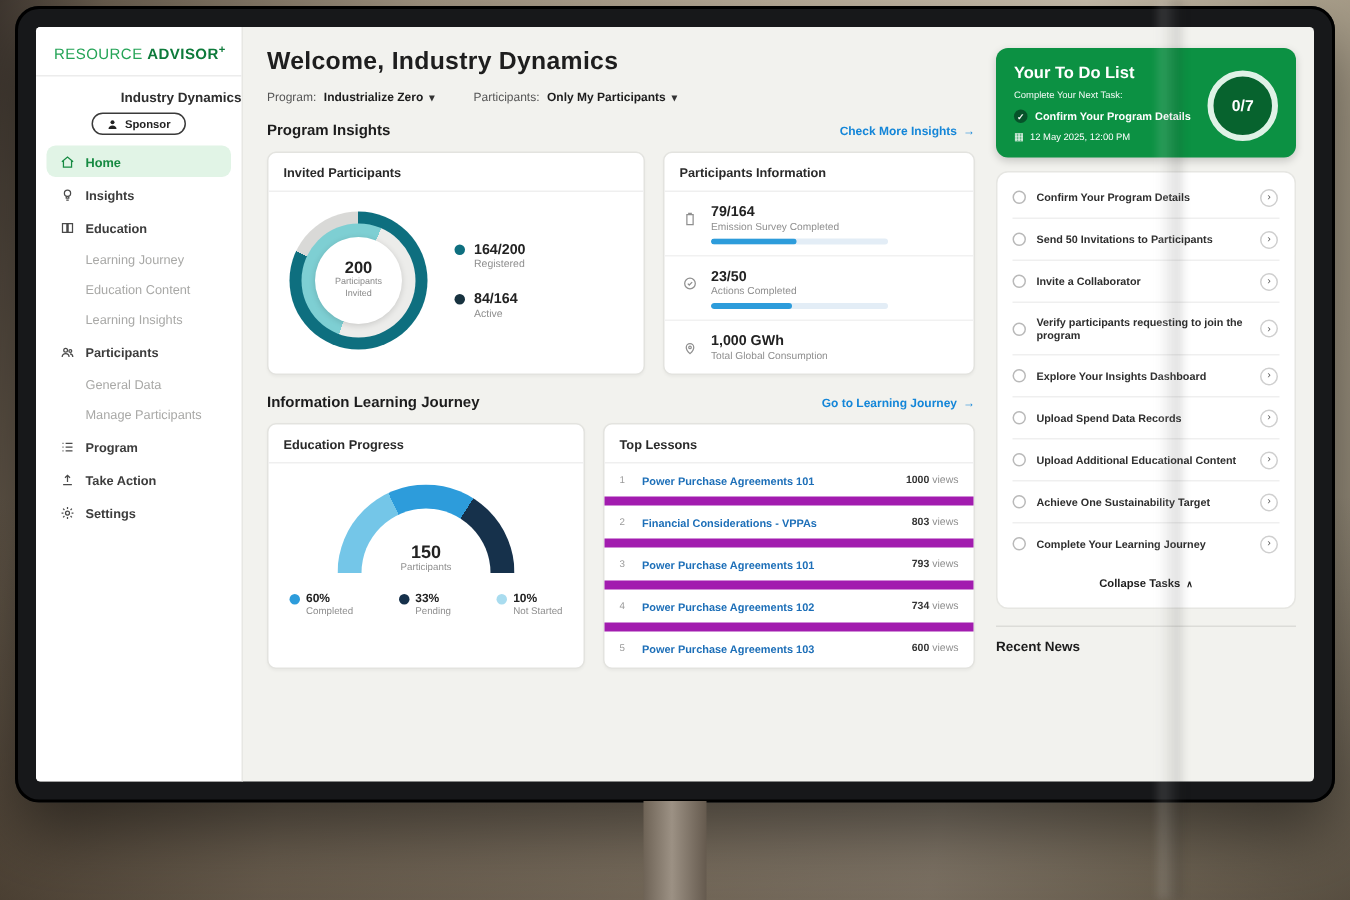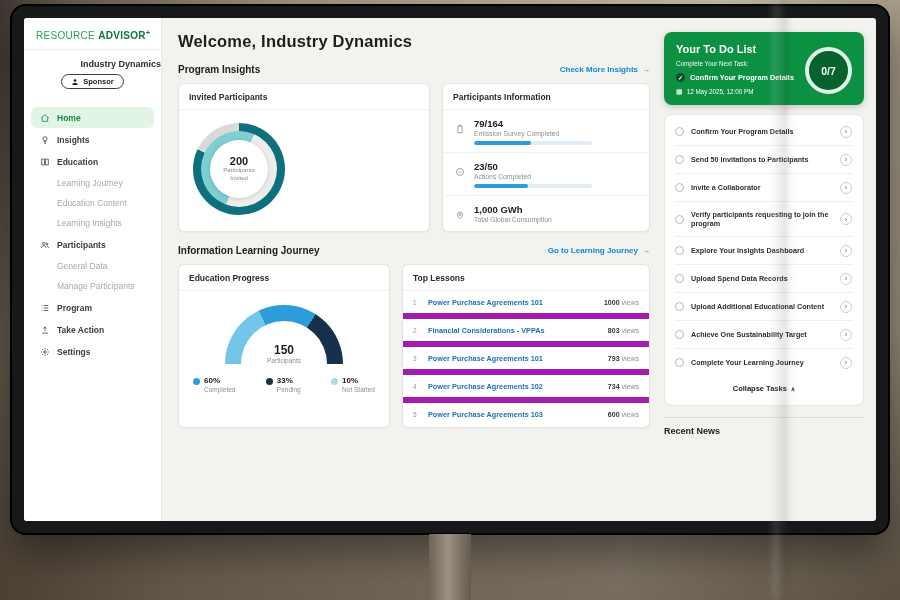--- a/index.html
+++ b/index.html
@@ -25,21 +25,21 @@
   
   .sidebar{width:138px;flex:0 0 138px;background:#fff;border-right:1px solid #e7e7e3;padding-top:10px}
   .logo{padding:0 12px 8px;border-bottom:1px solid #ececec;font-size:10px;letter-spacing:.3px;white-space:nowrap}
   .logo .r{color:#25a457;font-weight:400}
   .logo .a{color:#0d7a3a;font-weight:700}
   .logo .p{color:#0d7a3a;font-weight:700;font-size:7.5px;vertical-align:super}
   .org{font-size:9px;font-weight:700;color:#2e2e2e;text-align:right;margin-top:9px}
   .sponsor{margin:5px auto 2px;display:flex;align-items:center;gap:4px;border:1px solid #3a3a3a;
     border-radius:10px;padding:2px 9px;font-size:7.5px;font-weight:700;color:#222;width:max-content;cursor:pointer}
   .sponsor svg{width:8px;height:8px}
-  .nav{margin-top:18px}
+  .nav{margin-top:7px}
   .nav-item{display:flex;align-items:center;gap:7px;height:21px;padding:0 9px;margin:1px 7px;
     border-radius:6px;font-size:8.5px;font-weight:700;color:#3c3c3c;cursor:pointer;white-space:nowrap}
   .nav-item svg{width:10px;height:10px;stroke:#4a4a4a;flex:0 0 10px}
   .nav-item.active{background:#e1f4e6;color:#168a42}
   .nav-item.active svg{stroke:#168a42}
   .nav-sub{display:block;font-size:8.5px;color:#a8a8a6;padding:5px 0 5px 33px;cursor:pointer;white-space:nowrap}
 
   
   .main{flex:1;min-width:0;padding:14px 14px 0 16px}
   h1{font-size:16.5px;font-weight:700;color:#1e1e1e;letter-spacing:.2px}
@@ -207,38 +207,70 @@
                 <path d="M12 2.5v3M12 18.5v3M2.5 12h3M18.5 12h3M5 5l2.1 2.1M16.9 16.9 19 19M19 5l-2.1 2.1M7.1 16.9 5 19"></path>
               </svg>
             <span>Settings</span>
           </div>
         </nav>
       </aside>
 
       <main class="main">
         <h1>Welcome, Industry Dynamics</h1>
 
+        <div class="filters">
+          <div class="f-group">
+            <span>Program:</span>
+            <span class="f-value">
+              <span>Industrialize Zero</span>
+              <span class="chev">▾</span>
+            </span>
+          </div>
+          <div class="f-group">
+            <span>Participants:</span>
+            <span class="f-value">
+              <span>Only My Participants</span>
+              <span class="chev">▾</span>
+            </span>
+          </div>
+        </div>
 
         <div class="sec-row">
           <span class="sec-title">Program Insights</span>
           <span class="sec-link">
             <span>Check More Insights</span>
             <span>→</span>
           </span>
         </div>
 
         <div class="cards">
 
           <div class="card card-invited">
             <div class="card-title">Invited Participants</div>
             <div class="invited-body">
               <div class="donut">
                 <div class="donut-hole">
                   <div class="donut-val">200</div>
                   <div class="donut-lbl">Participants Invited</div>
+                </div>
+              </div>
+              <div class="legend">
+                <div class="leg-item">
+                  <span class="dot dot-teal"></span>
+                  <div>
+                    <div class="leg-val">164/200</div>
+                    <div class="leg-lbl">Registered</div>
+                  </div>
+                </div>
+                <div class="leg-item">
+                  <span class="dot dot-dark"></span>
+                  <div>
+                    <div class="leg-val">84/164</div>
+                    <div class="leg-lbl">Active</div>
+                  </div>
                 </div>
               </div>
             </div>
           </div>
 
           <div class="card card-info">
             <div class="card-title">Participants Information</div>
             <div class="info-row">
               <span class="info-ic"><svg viewBox="0 0 24 24" fill="none" stroke-width="2" stroke="currentColor">
                     <path d="M7 5h10v16H7zM10 5V3h4v2"></path>

